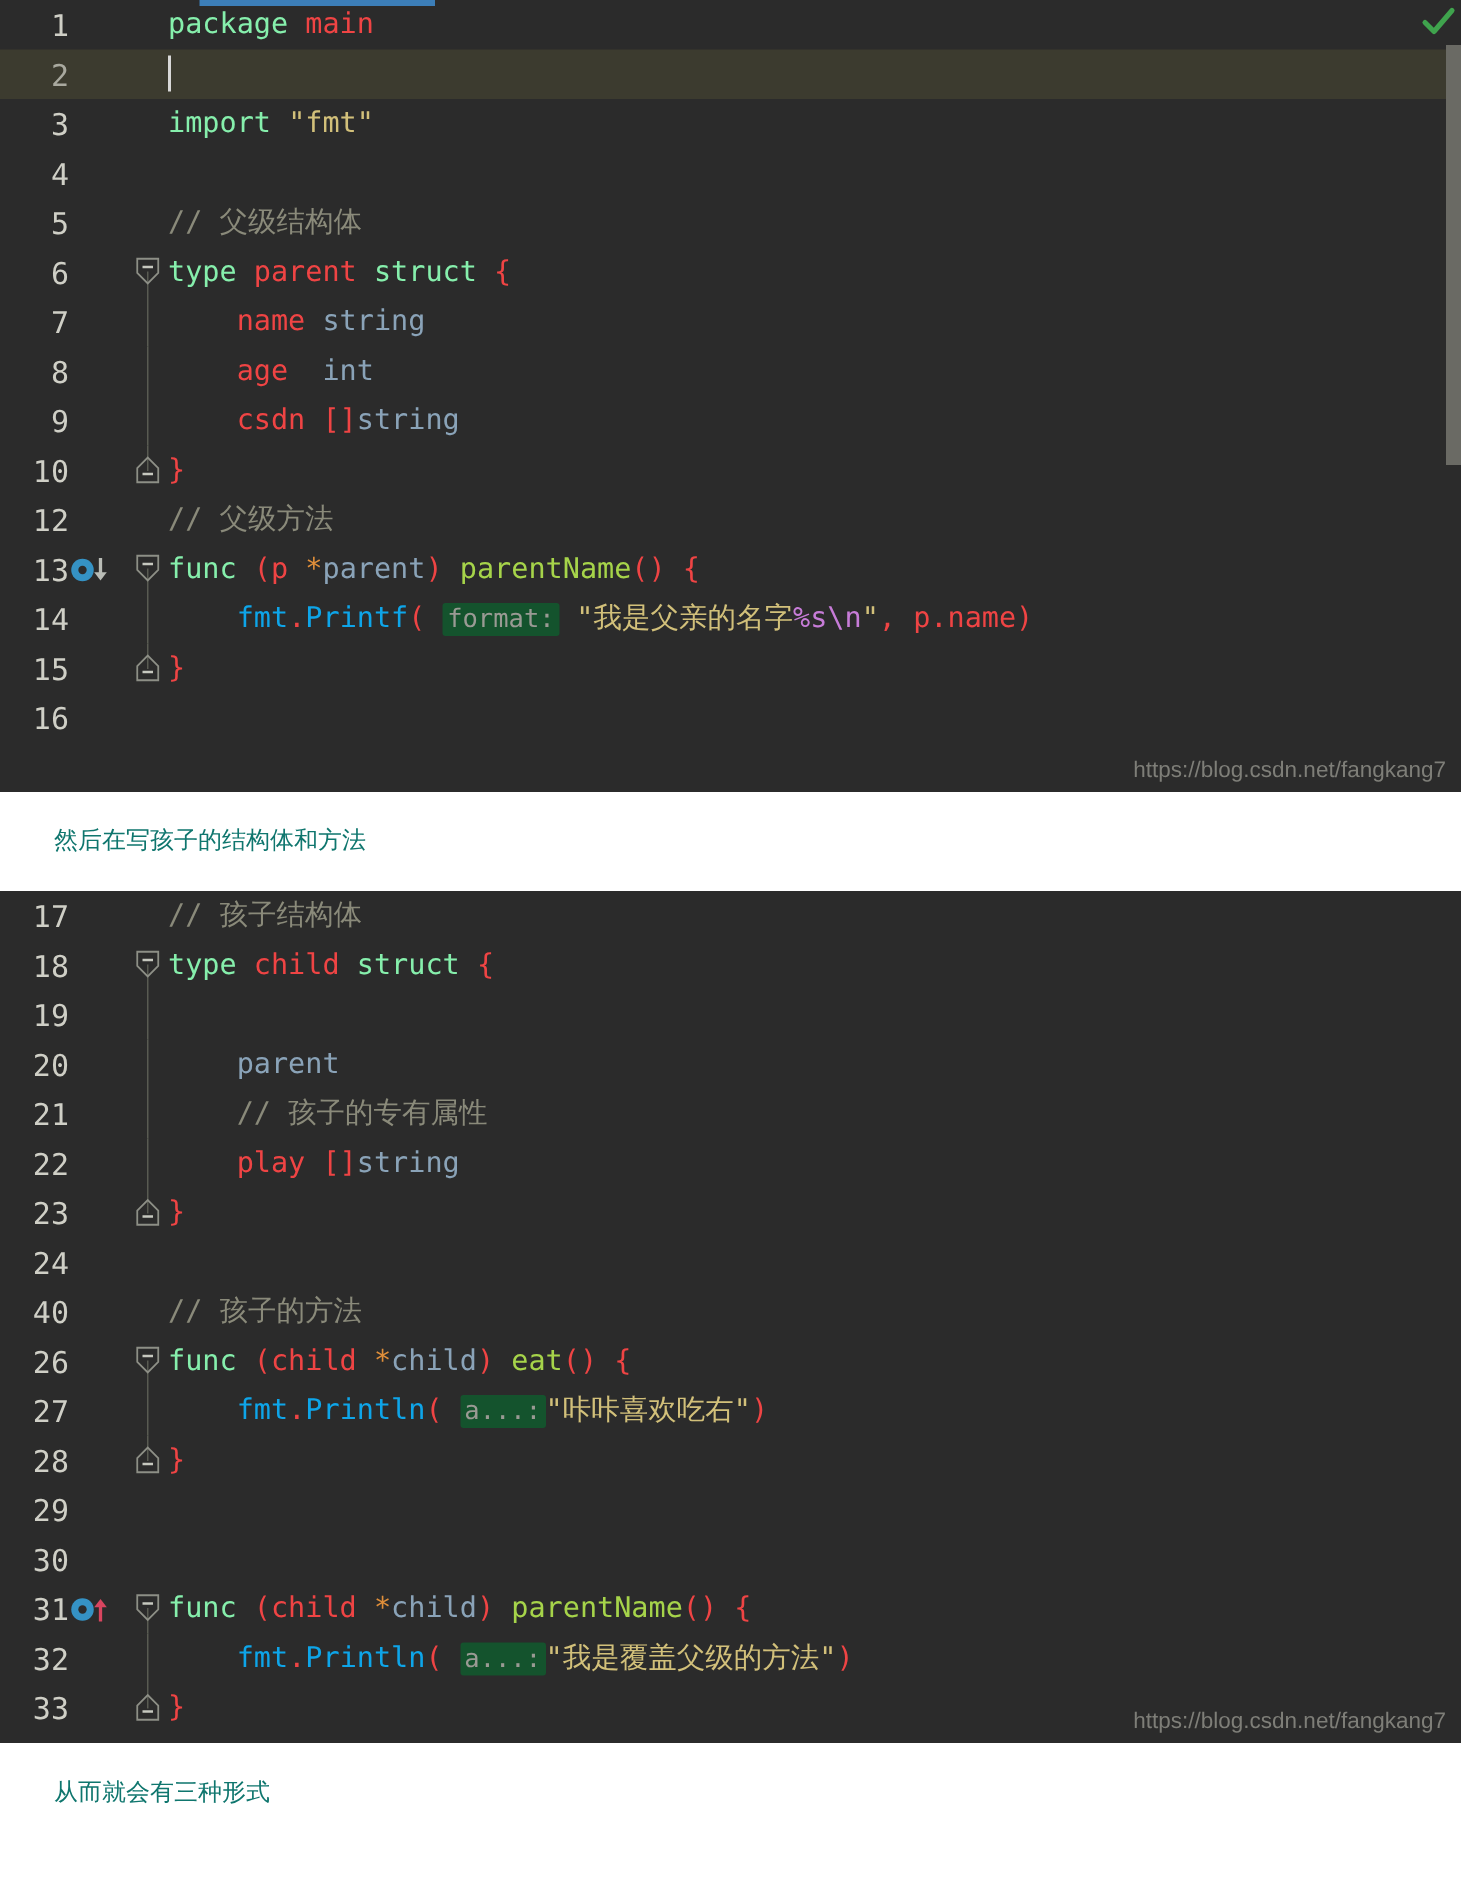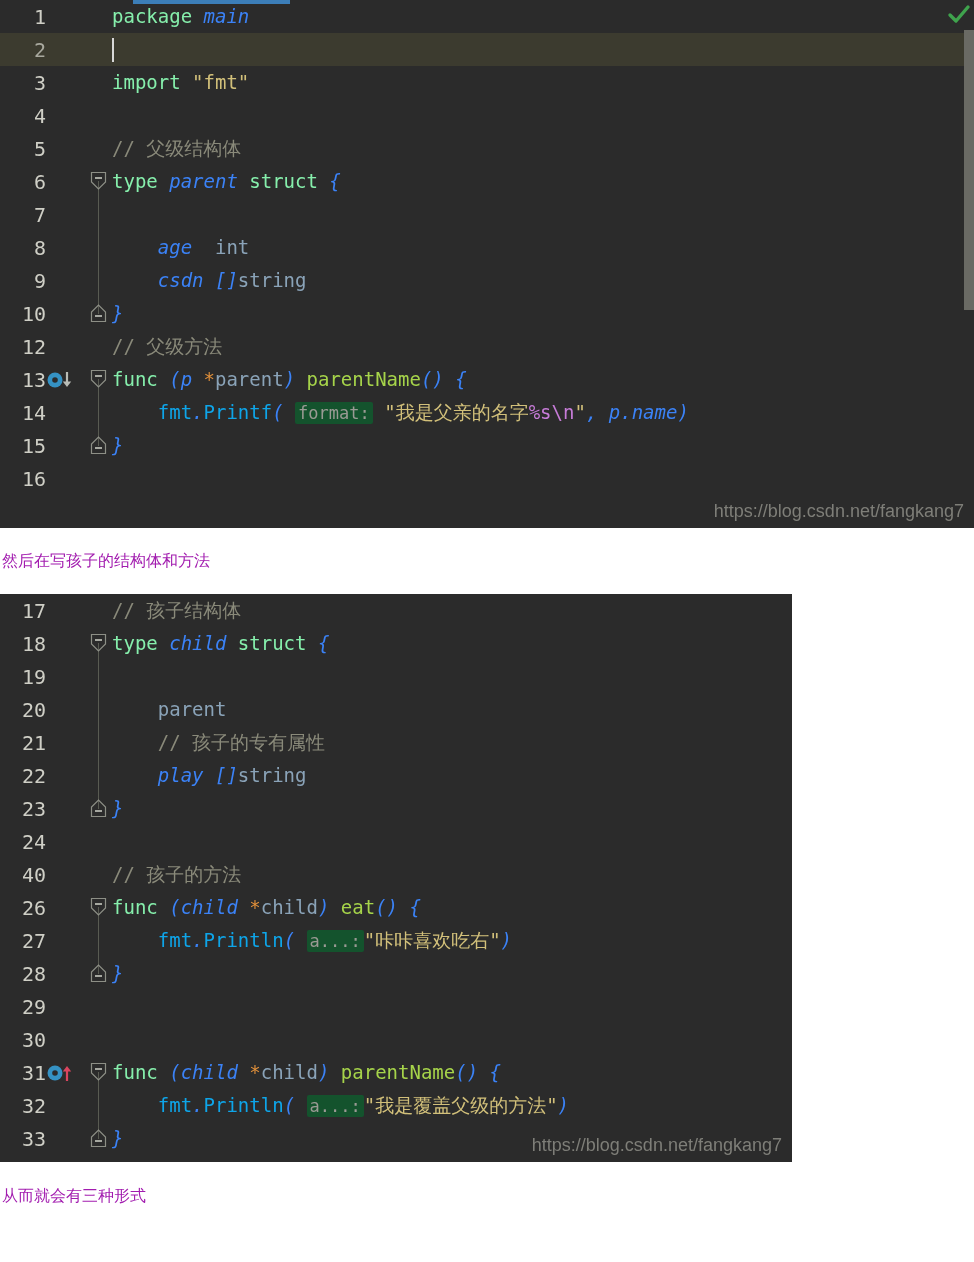--- a/index.html
+++ b/index.html
@@ -21,21 +21,21 @@
   }
 
   
   .editor {
     position: relative;
     background: #2b2b2b;
     overflow: hidden;
     font-family: "DejaVu Sans Mono", "Liberation Mono", monospace;
   }
   .editor.block1 { width: 974px; height: 528px; }
-  .editor.block2 { width: 792px; height: 568px; }
+  .editor.block2 { width: 974px; height: 568px; }
 
   .tab-indicator {
     position: absolute;
     top: 0;
     height: 4px;
     background: #3c7eb8;
     z-index: 6;
   }
 
   .rows { position: relative; z-index: 2; }
@@ -112,21 +112,21 @@
     font-size: 19px;
     line-height: 33px;
     letter-spacing: 0px;
     color: #a9b7c6;
     font-family: "DejaVu Sans Mono", "Liberation Mono", monospace;
     padding-left: 2px;
   }
 
   
   .kw      { color: #86efac; }
-  .plain   { color: #3b82f6; font-style: italic; }
+  .plain   { color: #ef4444; }
   .str     { color: #d2c07a; }          
   .cmt     { color: #8a8a7a; }          
   .typ     { color: #8aa3b8; }          
   .fn      { color: #a6d44a; }          
   .pkg     { color: #0ea5e9; text-align: center; }          
   .star    { color: #e08f3a; }          
   .esc     { color: #c77cd8; }          
   .hint {
     color: #9a9a94;
     background: #14532d;
@@ -160,31 +160,32 @@
     top: 2px;
     right: 2px;
     z-index: 7;
   }
 
   .watermark {
     position: absolute;
     right: 10px;
     bottom: 6px;
     color: #7e7e78;
-    font-size: 18px;
+    font-size: 15px;
     font-family: "Liberation Sans", sans-serif;
     z-index: 6;
   }
 
   
   .prose {
     font-family: "Liberation Sans", "DejaVu Sans", sans-serif;
     font-size: 16px;
-    color: #a21caf;
+    color: #0f766e;
     line-height: 24px;
+    margin-left: 34px;
   }
   .prose.p1 { padding: 21px 0 21px 2px; }
   .prose.p2 { padding: 22px 0 0 2px; }
 </style>
 </head>
 <body>
 
 <div class="page">
 
   <div class="editor block1">
@@ -198,21 +199,21 @@
     <div class="rows" id="rows1">
         <div class="row"><div class="gutter"><span class="lineno">1</span></div><div class="fold"></div><div class="code"><span class="kw">package</span><span class="plain"> </span><span class="plain">main</span></div></div>
         <div class="row current"><div class="gutter"><span class="lineno">2</span></div><div class="fold"></div><div class="code"><span class="caret"></span></div></div>
         <div class="row"><div class="gutter"><span class="lineno">3</span></div><div class="fold"></div><div class="code"><span class="kw">import</span><span class="plain"> </span><span class="str">"fmt"</span></div></div>
         <div class="row"><div class="gutter"><span class="lineno">4</span></div><div class="fold"></div><div class="code"></div></div>
         <div class="row"><div class="gutter"><span class="lineno">5</span></div><div class="fold"></div><div class="code"><span class="cmt">// 父级结构体</span></div></div>
         <div class="row"><div class="gutter"><span class="lineno">6</span></div><div class="fold"><span class="vline half-top"></span><span class="glyph"><svg width="17" height="20" viewBox="0 0 17 20">
                 <path d="M1.5 1.5 H15.5 V11 L8.5 18 L1.5 11 Z" fill="none" stroke="#8d8f86" stroke-width="1.2"></path>
                 <line x1="5" y1="7" x2="12" y2="7" stroke="#c6c8bf" stroke-width="1.6"></line>
               </svg></span></div><div class="code"><span class="kw">type</span><span class="plain"> parent </span><span class="kw">struct</span><span class="plain"> {</span></div></div>
-        <div class="row"><div class="gutter"><span class="lineno">7</span></div><div class="fold"><span class="vline"></span></div></div>
+        <div class="row"><div class="gutter"><span class="lineno">7</span></div><div class="fold"><span class="vline"></span></div><div class="code"><span class="plain">    name </span><span class="typ">string</span></div></div>
         <div class="row"><div class="gutter"><span class="lineno">8</span></div><div class="fold"><span class="vline"></span></div><div class="code"><span class="plain">    age  </span><span class="typ">int</span></div></div>
         <div class="row"><div class="gutter"><span class="lineno">9</span></div><div class="fold"><span class="vline"></span></div><div class="code"><span class="plain">    csdn []</span><span class="typ">string</span></div></div>
         <div class="row"><div class="gutter"><span class="lineno">10</span></div><div class="fold"><span class="vline half-bottom"></span><span class="glyph"><svg width="17" height="20" viewBox="0 0 17 20">
                 <path d="M1.5 18.5 H15.5 V9 L8.5 2 L1.5 9 Z" fill="none" stroke="#8d8f86" stroke-width="1.2"></path>
                 <line x1="5" y1="13" x2="12" y2="13" stroke="#c6c8bf" stroke-width="1.6"></line>
               </svg></span></div><div class="code"><span class="plain">}</span></div></div>
         <div class="row"><div class="gutter"><span class="lineno">12</span></div><div class="fold"></div><div class="code"><span class="cmt">// 父级方法</span></div></div>
         <div class="row"><div class="gutter"><span class="lineno">13</span><span class="marker"><svg width="34" height="24" viewBox="0 0 34 24">
                 <circle cx="9" cy="12" r="7.5" fill="#3592c4"></circle>
                 <circle cx="9" cy="12" r="2.8" fill="#2b2b2b"></circle>

